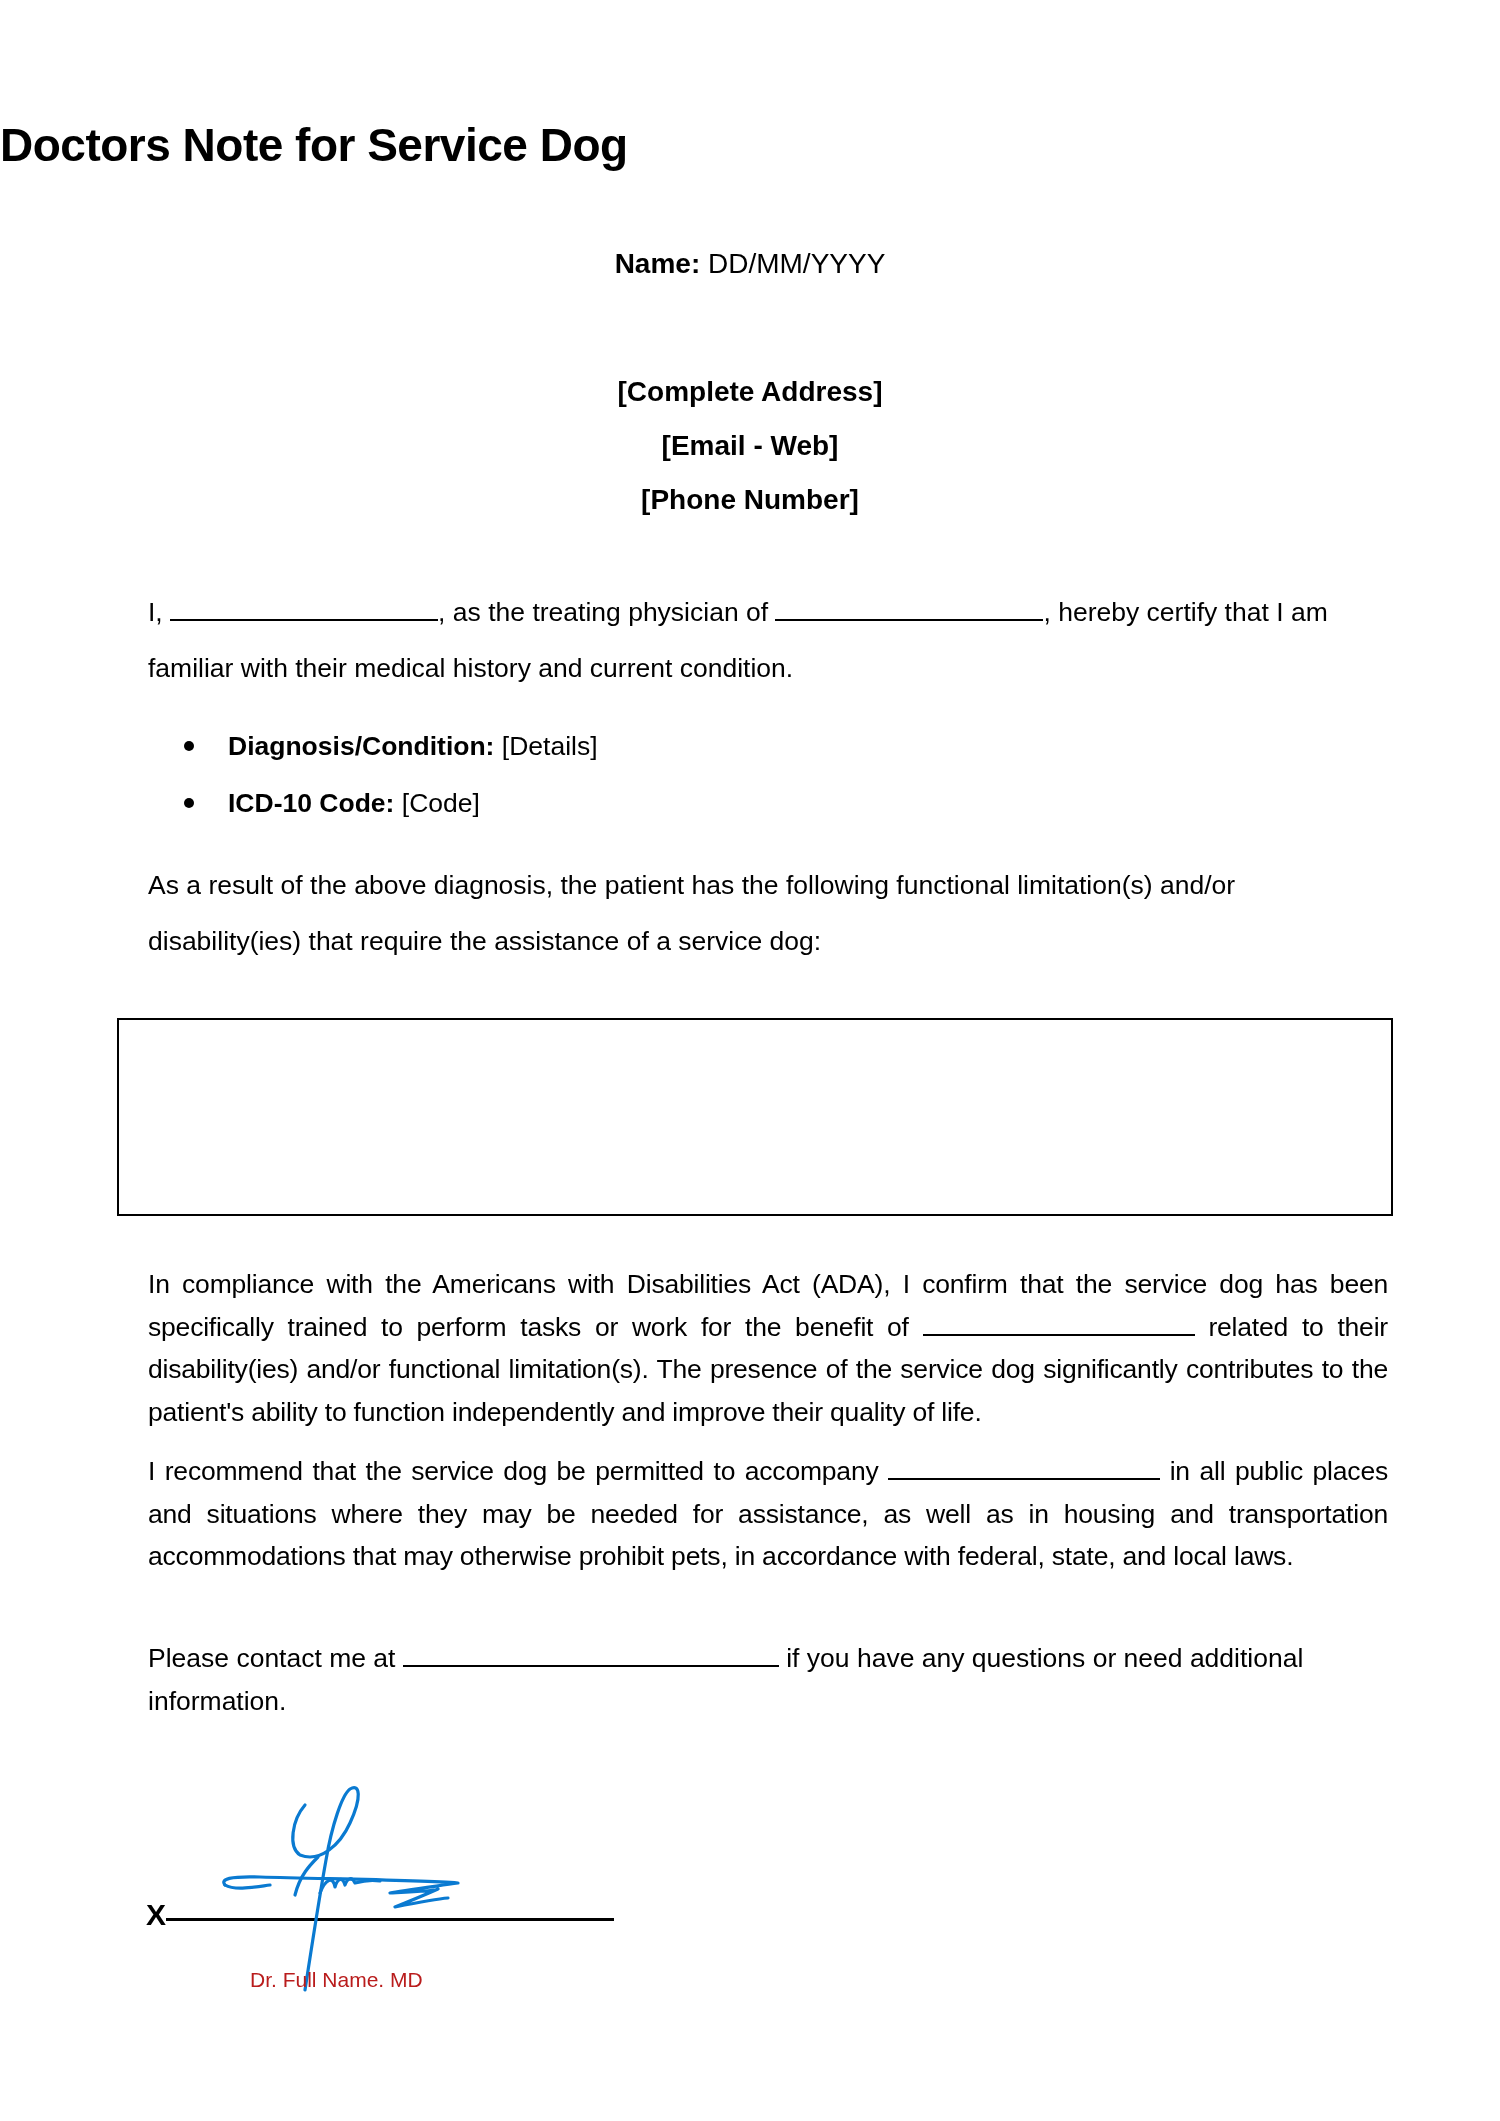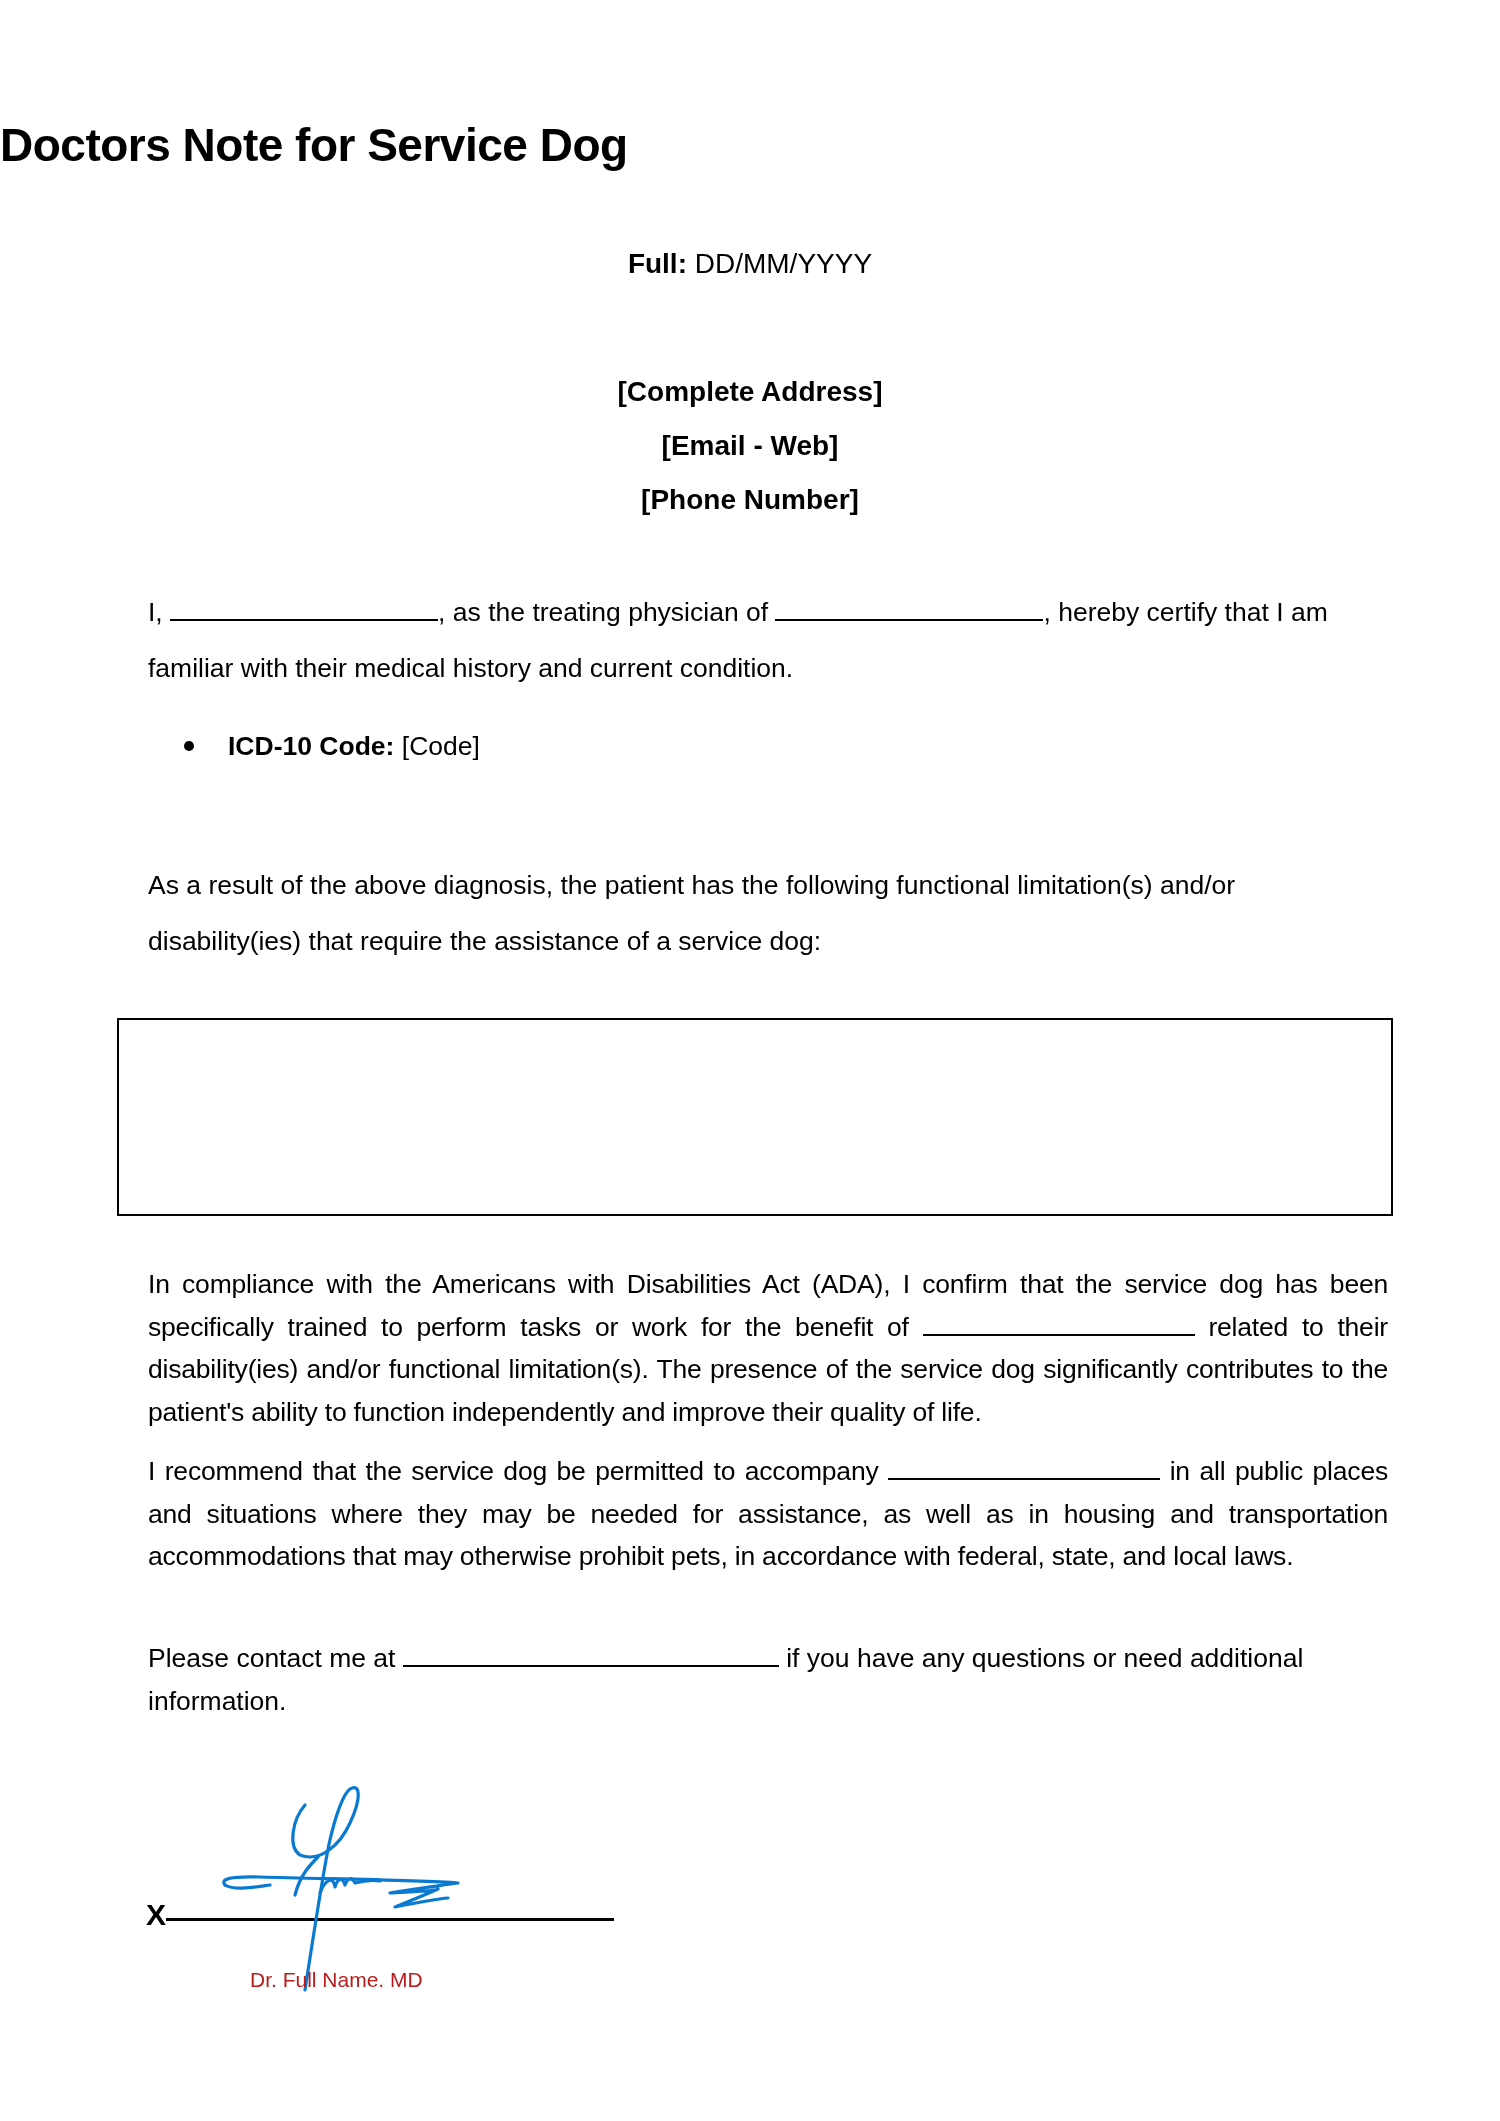--- a/index.html
+++ b/index.html
@@ -28,35 +28,40 @@
   .sig-name { position:absolute; left:250px; top:1968px; font-size:21px; color:#b91c1c; }
 </style>
 </head>
 <body>
 
 <div class="page">
 
   <div class="title">Doctors Note for Service Dog</div>
 
   <div class="center-line" style="top:248px;">
-    <span class="bold">Full:</span>
+    <span class="bold">Name:</span>
     <span>DD/MM/YYYY</span>
   </div>
 
   <div class="center-line bold" style="top:376px;">[Complete Address]</div>
   <div class="center-line bold" style="top:430px;">[Email - Web]</div>
   <div class="center-line bold" style="top:484px;">[Phone Number]</div>
 
   <div class="para p1">
     <span>I,</span>
     <span class="blank" style="width:268px;"></span><span>, as the treating physician of</span>
     <span class="blank" style="width:268px;"></span><span>, hereby certify that I am familiar with their medical history and current condition.</span>
   </div>
 
   <div class="bullets">
+    <div class="bullet">
+      <span class="dot"></span>
+      <span class="bold">Diagnosis/Condition:</span>
+      <span>[Details]</span>
+    </div>
     <div class="bullet">
       <span class="dot"></span>
       <span class="bold">ICD-10 Code:</span>
       <span>[Code]</span>
     </div>
   </div>
 
   <div class="para p2">As a result of the above diagnosis, the patient has the following functional limitation(s) and/or disability(ies) that require the assistance of a service dog:</div>
 
   <div class="box"></div>

